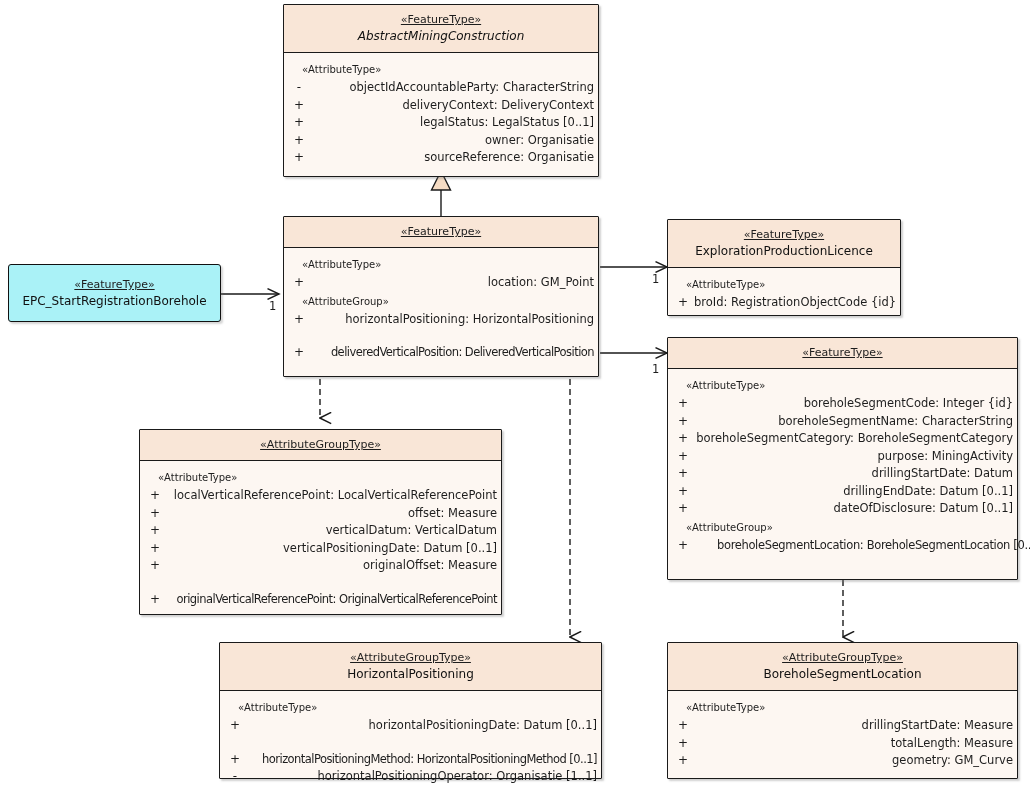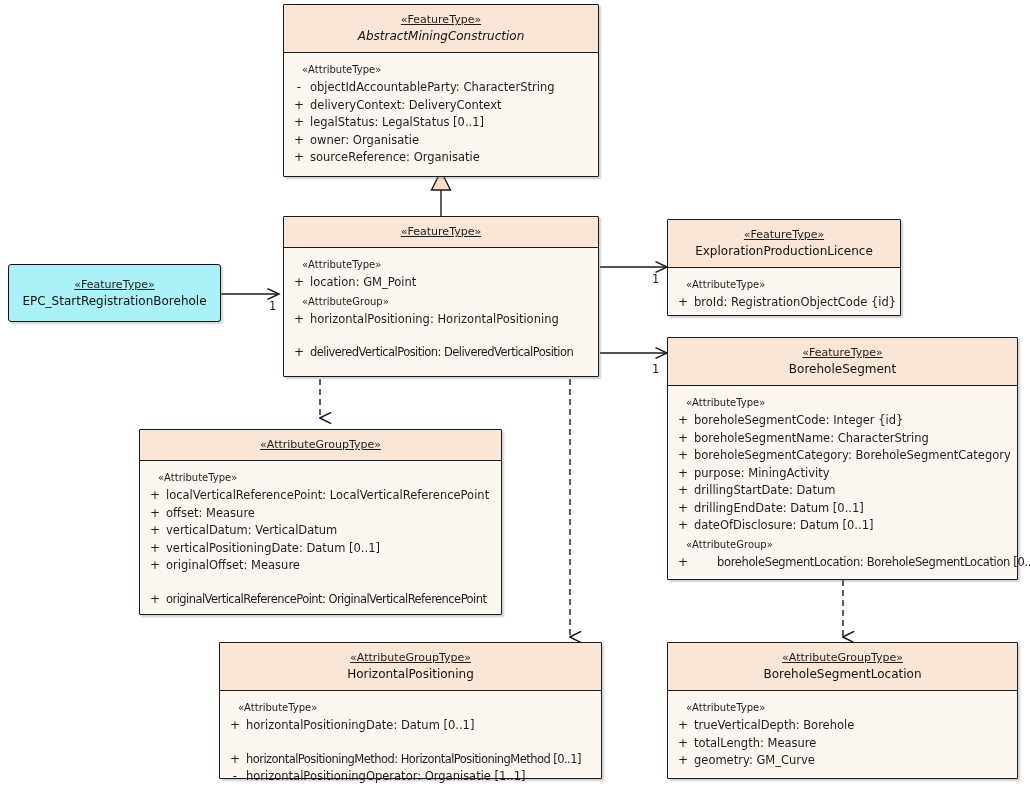--- a/index.html
+++ b/index.html
@@ -48,21 +48,21 @@
     white-space:nowrap;
   }
   .attr-row{
     display:flex;align-items:baseline;line-height:17.5px;
     font-size:11.5px;color:#1d1d1d;white-space:nowrap;
   }
   .attr-vis{
     width:22px;flex:0 0 22px;text-align:center;color:#1d1d1d;
     font-size:12px;
   }
-  .attr-txt{flex:1 1 auto;}
+  .attr-txt{flex:1 1 auto;text-align:right;}
   .attr-txt.tight{letter-spacing:-0.35px;margin-left:23px;}
   .attr-txt.tighter{letter-spacing:-0.55px;margin-top:16px;}
 
   
   .conn-svg{position:absolute;left:0;top:0;width:1030px;height:789px;pointer-events:none;}
   .mult{
     position:absolute;font-size:11.5px;color:#1d1d1d;line-height:13px;
   }
 </style>
 </head>
@@ -183,21 +183,20 @@
       <div class="attr-row">
         <span class="attr-vis">+</span>
         <span class="attr-txt">broId: RegistrationObjectCode {id}</span>
       </div>
     </div>
   </div>
 
   <div class="uml-class" style="left:667px;top:337px;width:351px;height:243px;">
     <div class="uml-head">
       <div class="stereotype">«FeatureType»</div>
-      <div class="cls-name">BoreholeSegment</div>
     </div>
     <div class="uml-body">
       <div class="grp-label">«AttributeType»</div>
       <div class="attr-row">
         <span class="attr-vis">+</span>
         <span class="attr-txt">boreholeSegmentCode: Integer {id}</span>
       </div>
       <div class="attr-row">
         <span class="attr-vis">+</span>
         <span class="attr-txt">boreholeSegmentName: CharacterString</span>
@@ -287,21 +286,21 @@
 
   <div class="uml-class" style="left:667px;top:642px;width:351px;height:137px;">
     <div class="uml-head">
       <div class="stereotype">«AttributeGroupType»</div>
       <div class="cls-name">BoreholeSegmentLocation</div>
     </div>
     <div class="uml-body">
       <div class="grp-label">«AttributeType»</div>
       <div class="attr-row">
         <span class="attr-vis">+</span>
-        <span class="attr-txt">trueVerticalDepth: Borehole</span>
+        <span class="attr-txt">drillingStartDate: Measure</span>
       </div>
       <div class="attr-row">
         <span class="attr-vis">+</span>
         <span class="attr-txt">totalLength: Measure</span>
       </div>
       <div class="attr-row">
         <span class="attr-vis">+</span>
         <span class="attr-txt">geometry: GM_Curve</span>
       </div>
     </div>

